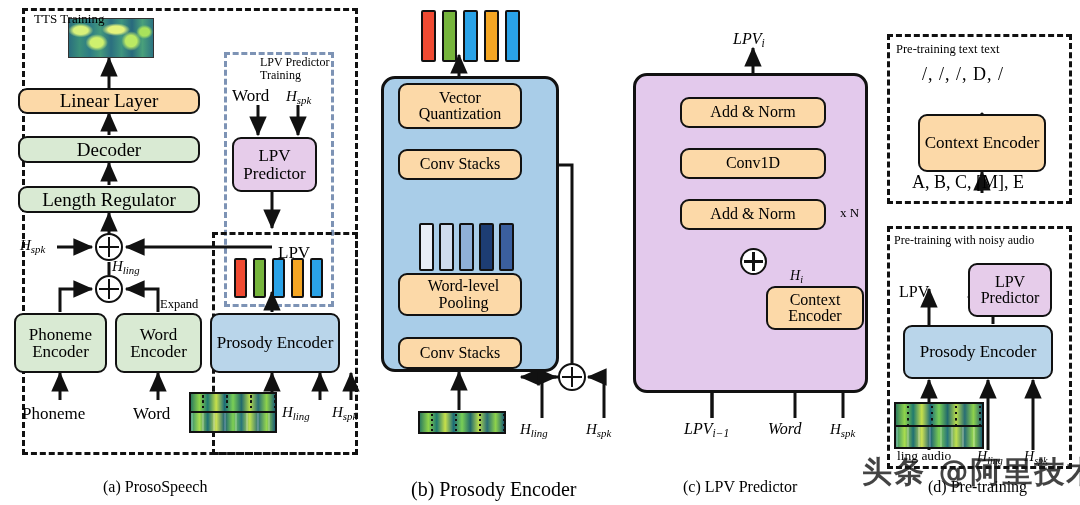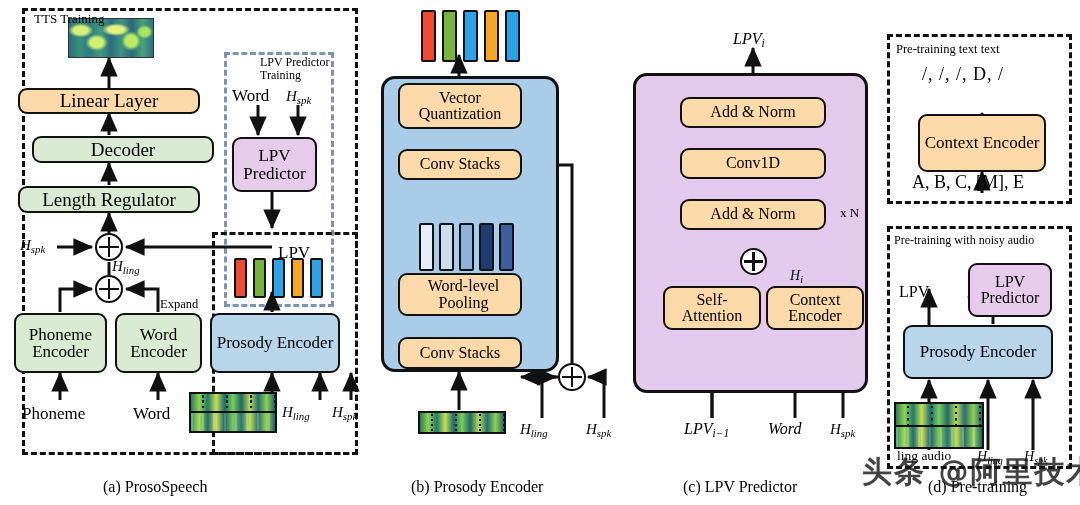--- a/index.html
+++ b/index.html
@@ -190,21 +190,21 @@
     <span>LPV Predictor Training</span>
   </div>
 
   <div class="dframe dinner" style="left:212px;top:232px;width:146px;height:223px;border-top-style:dashed;"></div>
 
   <div class="melbig" style="left:68px;top:18px;width:84px;height:38px;"></div>
 
   <div class="node orange" style="left:18px;top:88px;width:182px;height:26px;font-size:19px;">
     <span>Linear Layer</span>
     </div>
-  <div class="node green" style="left:32px;top:136px;width:182px;height:27px;font-size:19px;">
+  <div class="node green" style="left:18px;top:136px;width:182px;height:27px;font-size:19px;">
     <span>Decoder</span>
     </div>
   <div class="node green" style="left:18px;top:186px;width:182px;height:27px;font-size:19px;">
     <span>Length Regulator</span>
     </div>
 
   <div class="plus" style="left:95px;top:233px;width:28px;height:28px;"></div>
   <div class="plus" style="left:95px;top:275px;width:28px;height:28px;"></div>
 
   <div class="lbl ital" style="left:20px;top:237px;font-size:15px;">
@@ -329,23 +329,20 @@
 
   <div class="lbl" style="left:840px;top:205px;font-size:13px;">
     <span>x N</span></div>
 
   <div class="plus" style="left:740px;top:248px;width:27px;height:27px;"></div>
 
   <div class="lbl ital" style="left:790px;top:268px;font-size:14px;">
     <span>H</span><span class="sub">i</span>
   </div>
 
-  <div class="node orange" style="left:663px;top:286px;width:98px;height:44px;font-size:16px;">
-    <span>Self-Attention</span>
-    </div>
   <div class="node orange" style="left:766px;top:286px;width:98px;height:44px;font-size:16px;">
     <span>Context Encoder</span>
     </div>
 
   <div class="lbl ital" style="left:684px;top:420px;font-size:16px;">
     <span>LPV</span><span class="sub">i−1</span>
   </div>
   <div class="lbl ital" style="left:768px;top:420px;font-size:16px;">
     <span>Word</span></div>
   <div class="lbl ital" style="left:830px;top:421px;font-size:15px;">
@@ -387,21 +384,21 @@
 
   <div class="lbl ital" style="left:977px;top:449px;font-size:14px;">
     <span>H</span><span class="sub">ling</span>
   </div>
   <div class="lbl ital" style="left:1024px;top:449px;font-size:14px;">
     <span>H</span><span class="sub">spk</span>
   </div>
 
   <div class="caption" style="left:103px;top:478px;font-size:16px;">
     <span>(a) ProsoSpeech</span></div>
-  <div class="caption" style="left:411px;top:478px;font-size:16px;">
+  <div class="caption" style="left:411px;top:478px;font-size:20px;">
     <span>(b) Prosody Encoder</span></div>
   <div class="caption" style="left:683px;top:478px;font-size:16px;text-align:right;">
     <span>(c) LPV Predictor</span></div>
   <div class="caption" style="left:928px;top:478px;font-size:16px;">
     <span>(d) Pre-training</span></div>
 
   <div class="watermark" style="left:862px;top:452px;font-size:30px;">
     <span>头条 @阿里技术</span></div>
 
 </div>

